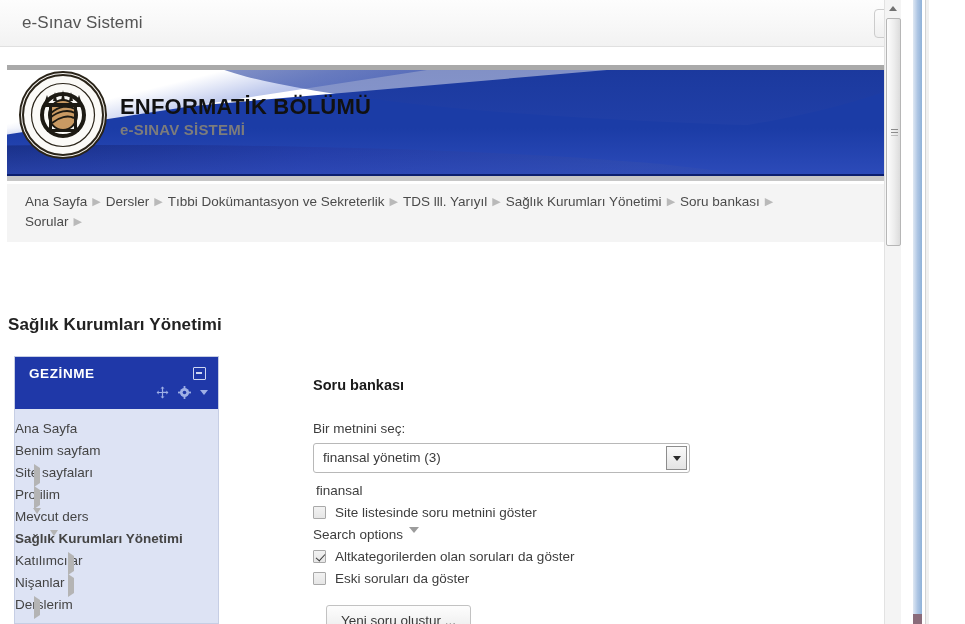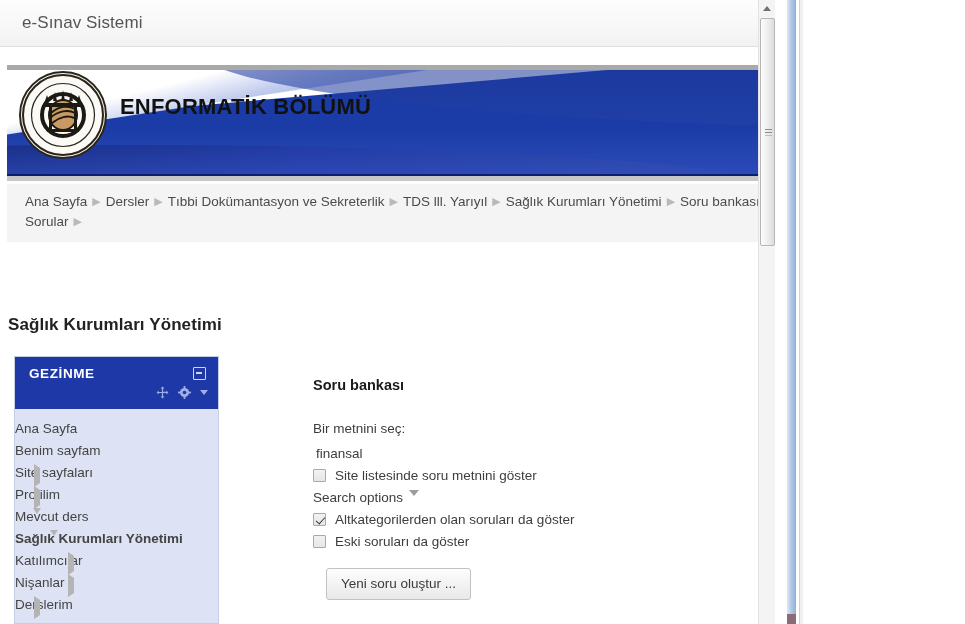--- a/index.html
+++ b/index.html
@@ -7,21 +7,21 @@
     margin: 0; padding: 0;
     width: 965px; height: 624px;
     overflow: hidden;
     font-family: "Liberation Sans", sans-serif;
     background: #ffffff;
   }
 
   
   #viewport {
     position: relative;
-    width: 803px; height: 624px;
+    width: 929px; height: 624px;
     overflow: hidden;
     background: #1d4ed8;
   }
 
   
   #chrome-bar {
     position: absolute; left: 0; top: 0;
     width: 937px; height: 47px;
     background: linear-gradient(to bottom, #fdfdfd 0%, #f7f7f7 60%, #f2f2f2 100%);
     border-bottom: 1px solid #e0e0e0;
@@ -369,20 +369,21 @@
           <path d="M30 40c8-7 17-8 24-4M29 45c8-7 18-9 25-5M31 50c7-6 16-8 22-5" fill="none" stroke="#1d1a13" stroke-width="2"></path>
           <path d="M24 30h36v4H24z" fill="#1d1a13"></path>
           <path d="M26 22l2 6h-4zM34 19l2 9h-4zM42 17l2 11h-4zM50 19l2 9h-4zM58 22l2 6h-4z" fill="#1d1a13"></path>
           <path d="M26 56h32v3H26z" fill="#1d1a13"></path>
           <path d="M28 34h3v22h-3zM53 34h3v22h-3z" fill="#1d1a13"></path>
         </svg>
       </div>
 
       <div id="banner-titles">
         <div id="banner-title-1">ENFORMATİK BÖLÜMÜ</div>
+        <div id="banner-title-2">e-SINAV SİSTEMİ</div>
       </div>
     </div>
 
     <div id="breadcrumb"><span class="crumb">Ana Sayfa</span><span class="sep">▶</span><span class="crumb">Dersler</span><span class="sep">▶</span><span class="crumb">Tıbbi Dokümantasyon ve Sekreterlik</span><span class="sep">▶</span><span class="crumb">TDS lll. Yarıyıl</span><span class="sep">▶</span><span class="crumb">Sağlık Kurumları Yönetimi</span><span class="sep">▶</span><span class="crumb">Soru bankası</span><span class="sep">▶</span><br><span class="crumb">Sorular</span><span class="sep">▶</span></div>
 
     <div id="page-heading">Sağlık Kurumları Yönetimi</div>
 
     <div id="nav-block">
       <div id="nav-head">
         <div id="nav-head-title">GEZİNME</div>
@@ -449,20 +450,26 @@
             <a href="#" class="lvl1">Derslerim</a>
           </li>
         </ul>
     </div>
 
     <div id="main-col">
       <div id="main-title">Soru bankası</div>
 
       <div id="cat-label">Bir metnini seç:</div>
 
+      <div id="cat-select">
+        <span id="cat-select-value">finansal yönetim (3)</span>
+        <span id="cat-select-arrow">
+            <i></i>
+          </span>
+      </div>
 
       <div id="cat-desc">finansal</div>
 
       <div id="opt-0" class="opt-row">
         <span class="cbx"></span>
         <span>Site listesinde soru metnini göster</span>
       </div>
 
       <div id="search-options-row">
         <span>Search options</span>

